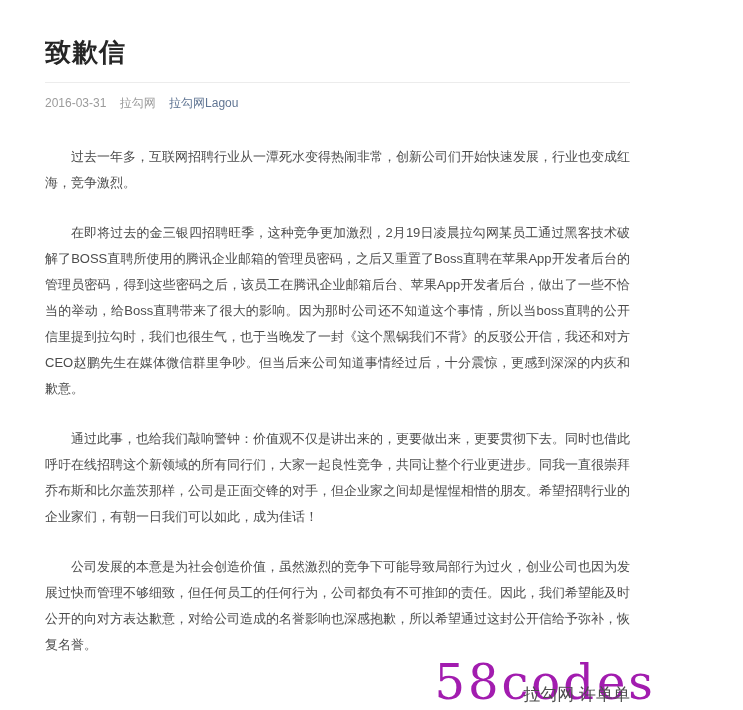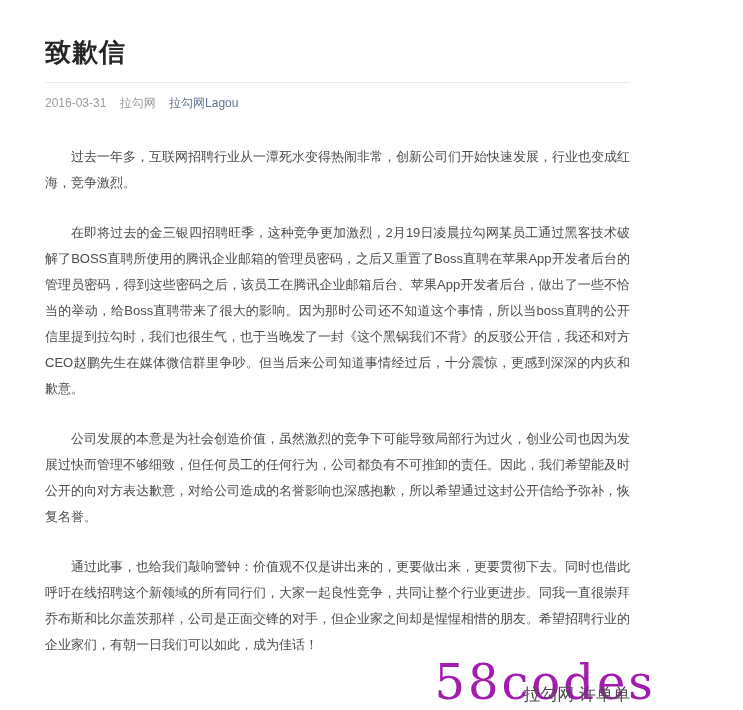--- a/index.html
+++ b/index.html
@@ -83,22 +83,22 @@
 
   <div class="meta">
     <span class="item">2016-03-31</span>
     <span class="item">拉勾网</span>
     <a class="account">拉勾网Lagou</a>
   </div>
 
   <div class="body-text">
     <p>过去一年多，互联网招聘行业从一潭死水变得热闹非常，创新公司们开始快速发展，行业也变成红海，竞争激烈。</p>
     <p>在即将过去的金三银四招聘旺季，这种竞争更加激烈，2月19日凌晨拉勾网某员工通过黑客技术破解了BOSS直聘所使用的腾讯企业邮箱的管理员密码，之后又重置了Boss直聘在苹果App开发者后台的管理员密码，得到这些密码之后，该员工在腾讯企业邮箱后台、苹果App开发者后台，做出了一些不恰当的举动，给Boss直聘带来了很大的影响。因为那时公司还不知道这个事情，所以当boss直聘的公开信里提到拉勾时，我们也很生气，也于当晚发了一封《这个黑锅我们不背》的反驳公开信，我还和对方CEO赵鹏先生在媒体微信群里争吵。但当后来公司知道事情经过后，十分震惊，更感到深深的内疚和歉意。</p>
+    <p>通过此事，也给我们敲响警钟：价值观不仅是讲出来的，更要做出来，更要贯彻下去。同时也借此呼吁在线招聘这个新领域的所有同行们，大家一起良性竞争，共同让整个行业更进步。同我一直很崇拜乔布斯和比尔盖茨那样，公司是正面交锋的对手，但企业家之间却是惺惺相惜的朋友。希望招聘行业的企业家们，有朝一日我们可以如此，成为佳话！</p>
     <p>公司发展的本意是为社会创造价值，虽然激烈的竞争下可能导致局部行为过火，创业公司也因为发展过快而管理不够细致，但任何员工的任何行为，公司都负有不可推卸的责任。因此，我们希望能及时公开的向对方表达歉意，对给公司造成的名誉影响也深感抱歉，所以希望通过这封公开信给予弥补，恢复名誉。</p>
-    <p>通过此事，也给我们敲响警钟：价值观不仅是讲出来的，更要做出来，更要贯彻下去。同时也借此呼吁在线招聘这个新领域的所有同行们，大家一起良性竞争，共同让整个行业更进步。同我一直很崇拜乔布斯和比尔盖茨那样，公司是正面交锋的对手，但企业家之间却是惺惺相惜的朋友。希望招聘行业的企业家们，有朝一日我们可以如此，成为佳话！</p>
   </div>
 
   <div class="signature">
     <div>拉勾网 许单单</div>
 
   </div>
 
   <div class="watermark">58codes</div>
 
 </div>

